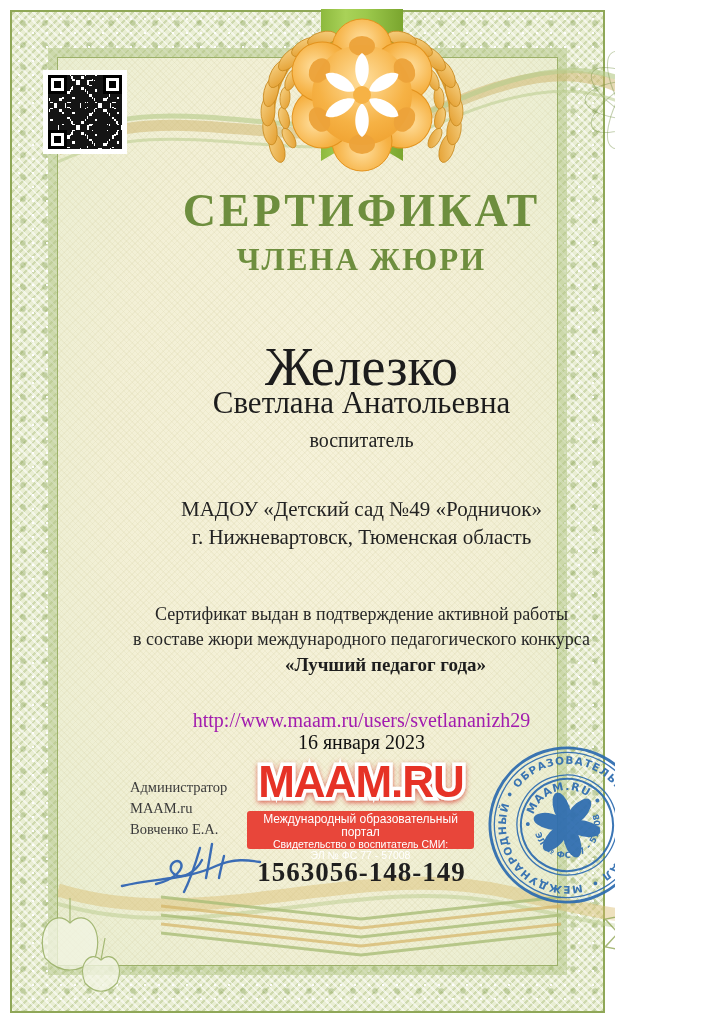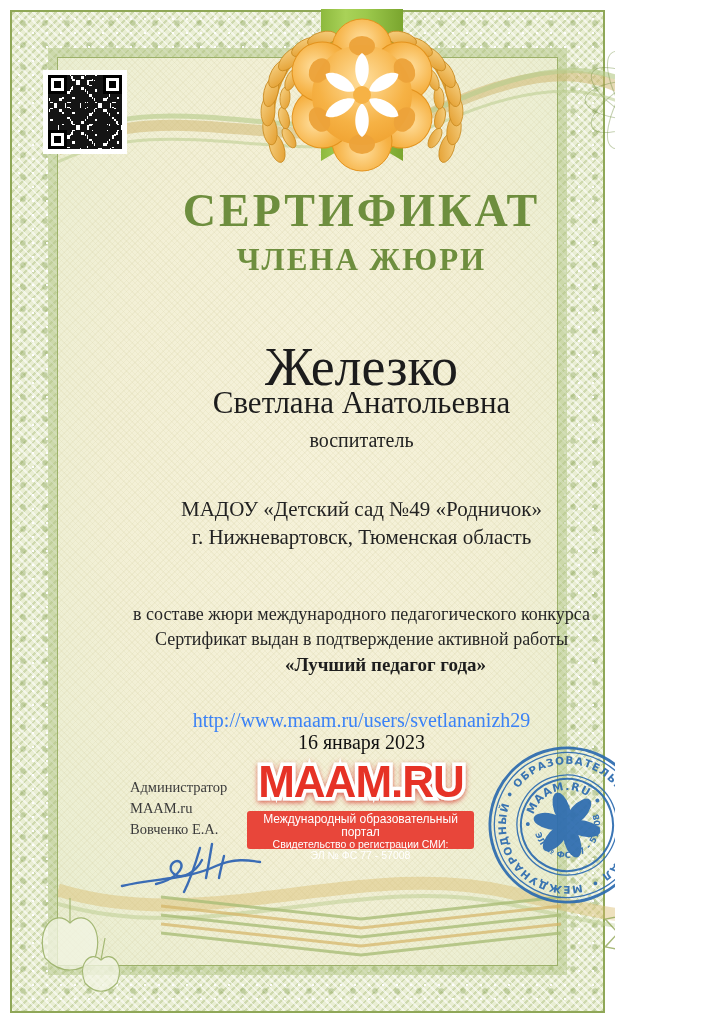--- a/index.html
+++ b/index.html
@@ -57,21 +57,21 @@
   .t-center { position:absolute; left:0; width:723px; text-align:center; }
   .title { top:184px; font-size:46px; font-weight:bold; letter-spacing:3px; color:#6e8e3e; z-index:3; }
   .subtitle { top:242px; font-size:31px; font-weight:bold; letter-spacing:2px; color:#6e8e3e; z-index:3; }
   .surname { top:336px; font-size:54px; color:#1c1c1c; z-index:3; }
   .given   { top:385px; font-size:31px; color:#1c1c1c; z-index:3; }
   .position{ top:429px; font-size:20px; color:#222; z-index:3; }
   .org     { top:456px; font-size:21px; color:#222; z-index:3;margin-top:41px; }
   .city    { top:525px; font-size:21px; color:#222; z-index:3; }
   .bodytext{ top:602px; font-size:18px; line-height:25px; color:#262626; z-index:3; }
   .bodytext .bold-line { font-weight:bold; font-size:19px; color:#1d1d1d;padding-left:48px; }
-  .url  { top:709px; font-size:20px; color:#3b82f6; z-index:3; }
+  .url  { top:709px; font-size:20px; color:#a21caf; z-index:3; }
   .date { top:731px; font-size:20px; color:#111; z-index:3; }
   .cert-number { top:857px; font-size:27px; font-weight:600; letter-spacing:1px; color:#1f1f1f; z-index:4; }
   .footer { top:961px; font-size:17px; color:#68735c; z-index:3; text-shadow:0 0 2px rgba(255,255,255,.8); }
 
   .admin { position:absolute; left:130px; top:777px; font-size:14.5px; line-height:1.45; color:#3b3b3b; z-index:3; }
 
   
   .logo-svg { position:absolute; left:243px; top:756px; z-index:4; }
   .banner { position:absolute; left:247px; top:811px; width:227px; height:38px; background:#e8463a;
     border-radius:3px; z-index:4; text-align:center; color:#fff;
@@ -311,22 +311,22 @@
   <div class="t-center title">СЕРТИФИКАТ</div>
   <div class="t-center subtitle">ЧЛЕНА ЖЮРИ</div>
 
   <div class="t-center surname">Железко</div>
   <div class="t-center position">воспитатель</div>
   <div class="t-center given">Светлана Анатольевна</div>
   <div class="t-center org">МАДОУ «Детский сад №49 «Родничок»</div>
   <div class="t-center city">г. Нижневартовск, Тюменская область</div>
 
   <div class="t-center bodytext">
+    <div>Сертификат выдан в подтверждение активной работы</div>
     <div>в составе жюри международного педагогического конкурса</div>
-    <div>Сертификат выдан в подтверждение активной работы</div>
     <div class="bold-line">«Лучший педагог года»</div>
   </div>
 
   <div class="t-center url">http://www.maam.ru/users/svetlananizh29</div>
   <div class="t-center date">16 января 2023</div>
 
   <div class="admin">
     <div>Администратор</div>
     <div>MAAM.ru</div>
     <div>Вовченко Е.А.</div>
@@ -346,21 +346,21 @@
     <defs>
       <filter id="redGlow" x="-20%" y="-20%" width="140%" height="140%">
         <feDropShadow dx="0" dy="2" stdDeviation="2.5" flood-color="#d84338" flood-opacity=".8"></feDropShadow>
       </filter>
     </defs>
     <text x="118" y="41" text-anchor="middle" font-family="Liberation Sans, sans-serif" font-weight="bold" font-size="44" letter-spacing="-1" fill="#e63228" stroke="#ffffff" stroke-width="7" paint-order="stroke" filter="url(#redGlow)">MAAM.RU</text>
   </svg>
 
   <div class="banner">
     <div class="b1">Международный образовательный портал</div>
-    <div class="b2">Свидетельство о регистрации СМИ:</div>
+    <div class="b2">Свидетельство о воспитатель СМИ:</div>
     <div class="b3">ЭЛ № ФС 77 - 57008</div>
   </div>
 
   <svg class="stamp-svg" width="162" height="162" viewBox="0 0 162 162">
     <defs>
       <path id="stampOuter" d="M81,142 A61,61 0 0,1 81,20 A61,61 0 0,1 81,142"></path>
       <path id="stampInTop" d="M81,116 A35,35 0 0,1 81,46 A35,35 0 0,1 81,116"></path>
       <path id="stampInBot" d="M81,48 A33,33 0 0,0 81,114 A33,33 0 0,0 81,48"></path>
     </defs>
     <g transform="rotate(-18 81 81)" stroke="#2d6cb0" fill="none">
@@ -396,15 +396,16 @@
             <ellipse cy="-17" rx="8" ry="17"></ellipse>
           </g>
         <g transform="rotate(300)">
             <ellipse cy="-17" rx="8" ry="17"></ellipse>
           </g>
         <circle r="7"></circle>
       </g>
     </g>
   </svg>
 
+  <div class="t-center cert-number">1563056-148-149</div>
 
 
 </div>
 
 </body></html>

